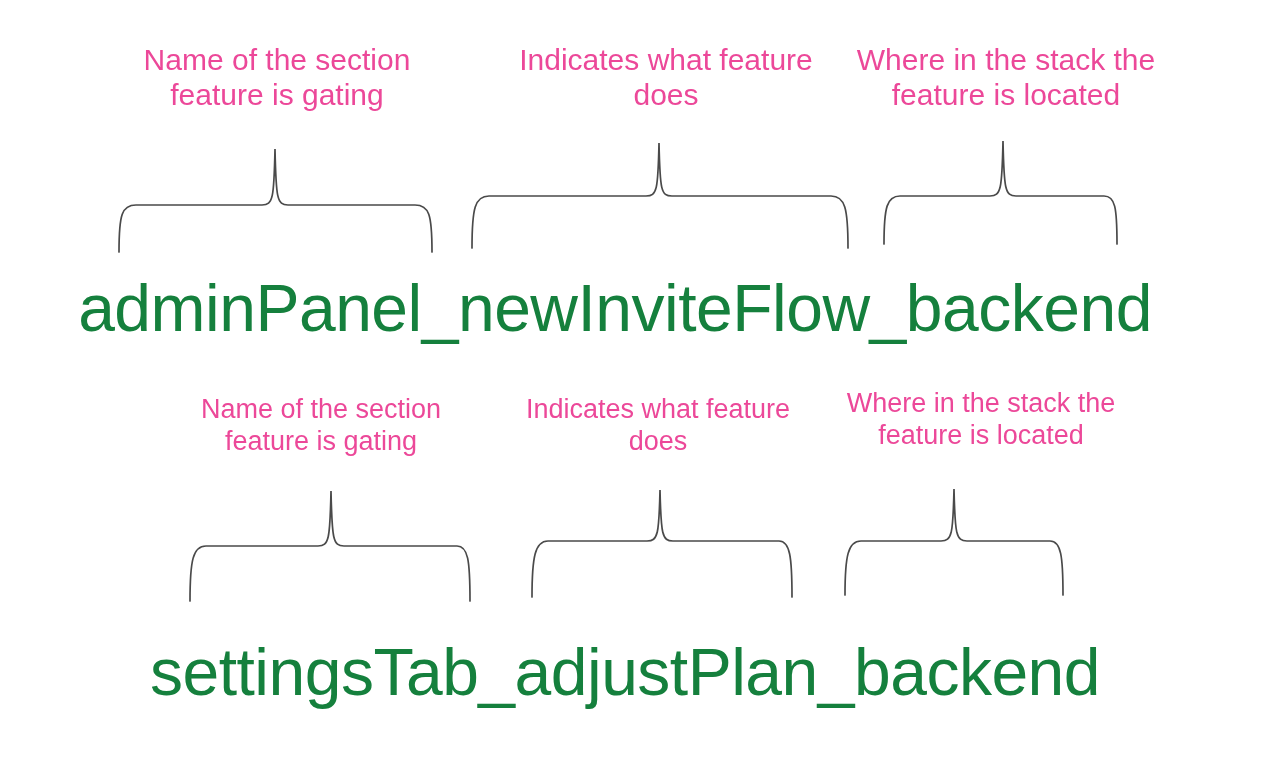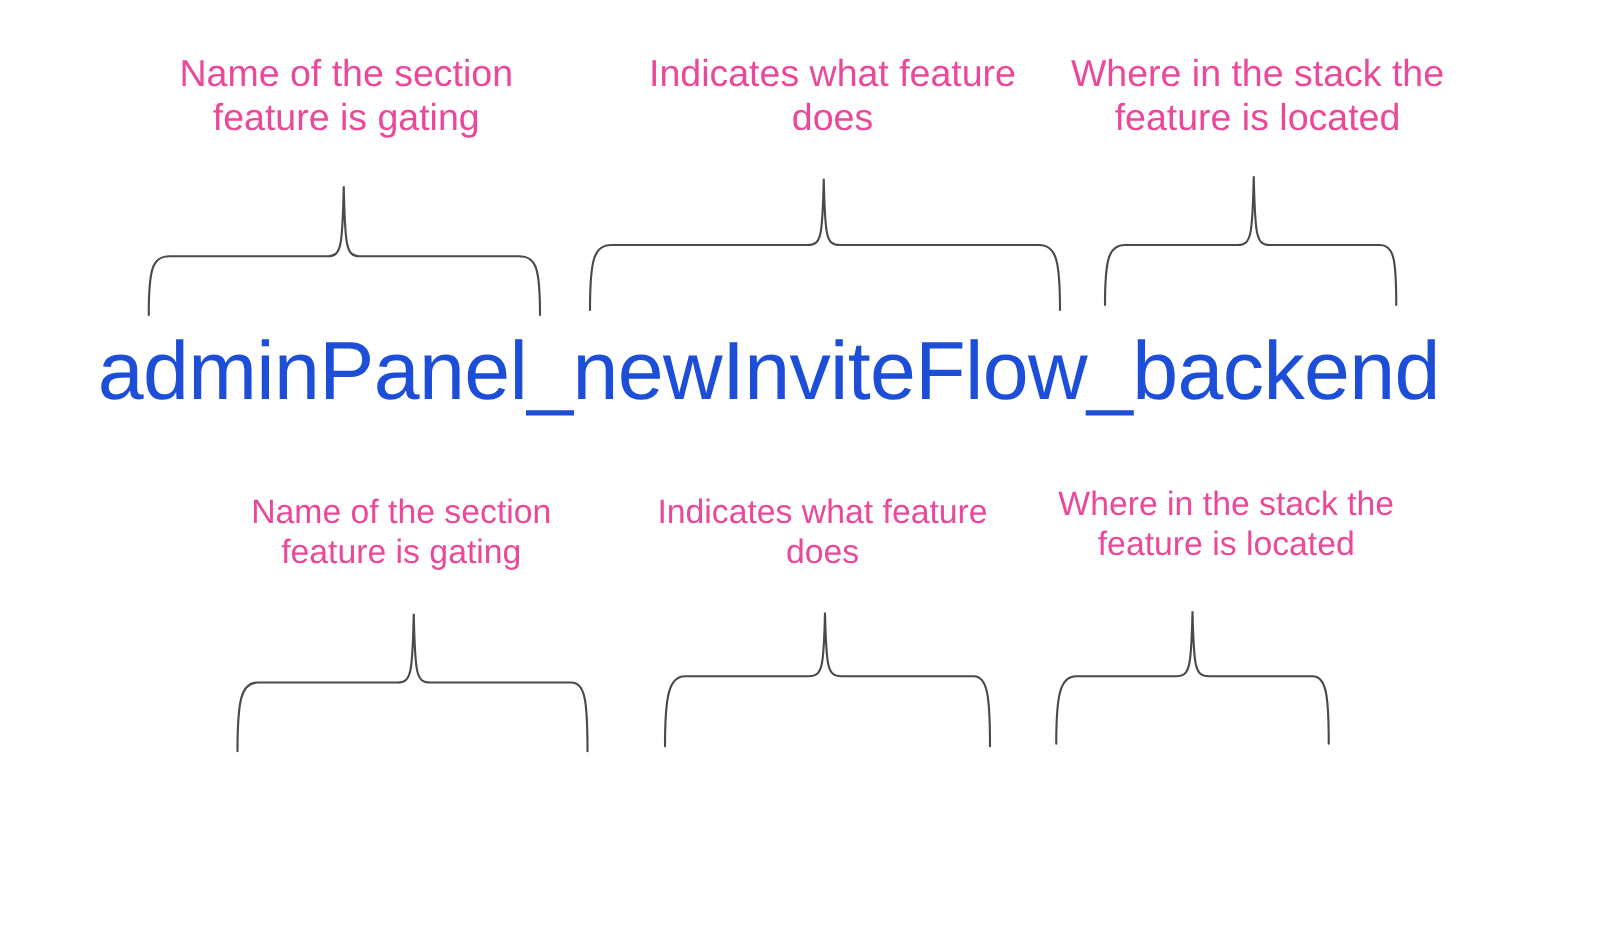--- a/index.html
+++ b/index.html
@@ -39,22 +39,23 @@
     width: 1284px;
     height: 758px;
     pointer-events: none;
   }
 
   .ident {
     position: absolute;
     font-size: 66px;
     font-weight: 400;
     letter-spacing: -0.5px;
-    color: #1d4ed8;
+    color: #15803d;
     white-space: nowrap;
+    margin-top: 12px;
   }
   .ident-row1 { left: 0; top: 258px; width: 1230px; text-align: center; }
   .ident-row2 { left: 0; top: 622px; width: 1250px; text-align: center; }
 
   
   #a-r1-c1 { left: 118px;  top: 42px;  width: 318px; }
   #a-r1-c2 { left: 490px;  top: 42px;  width: 352px; }
   #a-r1-c3 { left: 852px;  top: 42px;  width: 308px; }
   
   #a-r2-c1 { left: 176px;  top: 394px; width: 290px; }
@@ -132,14 +133,15 @@
                L 941,541
                C 952,541 953,534 954,489
                C 955,534 956,541 967,541
                L 1050,541
                C 1061,541 1063,556 1063,595"></path>
     </g>
   </svg>
 
   <div class="ident ident-row1">adminPanel_newInviteFlow_backend</div>
 
+  <div class="ident ident-row2">settingsTab_adjustPlan_backend</div>
 
 </div>
 
 </body></html>

